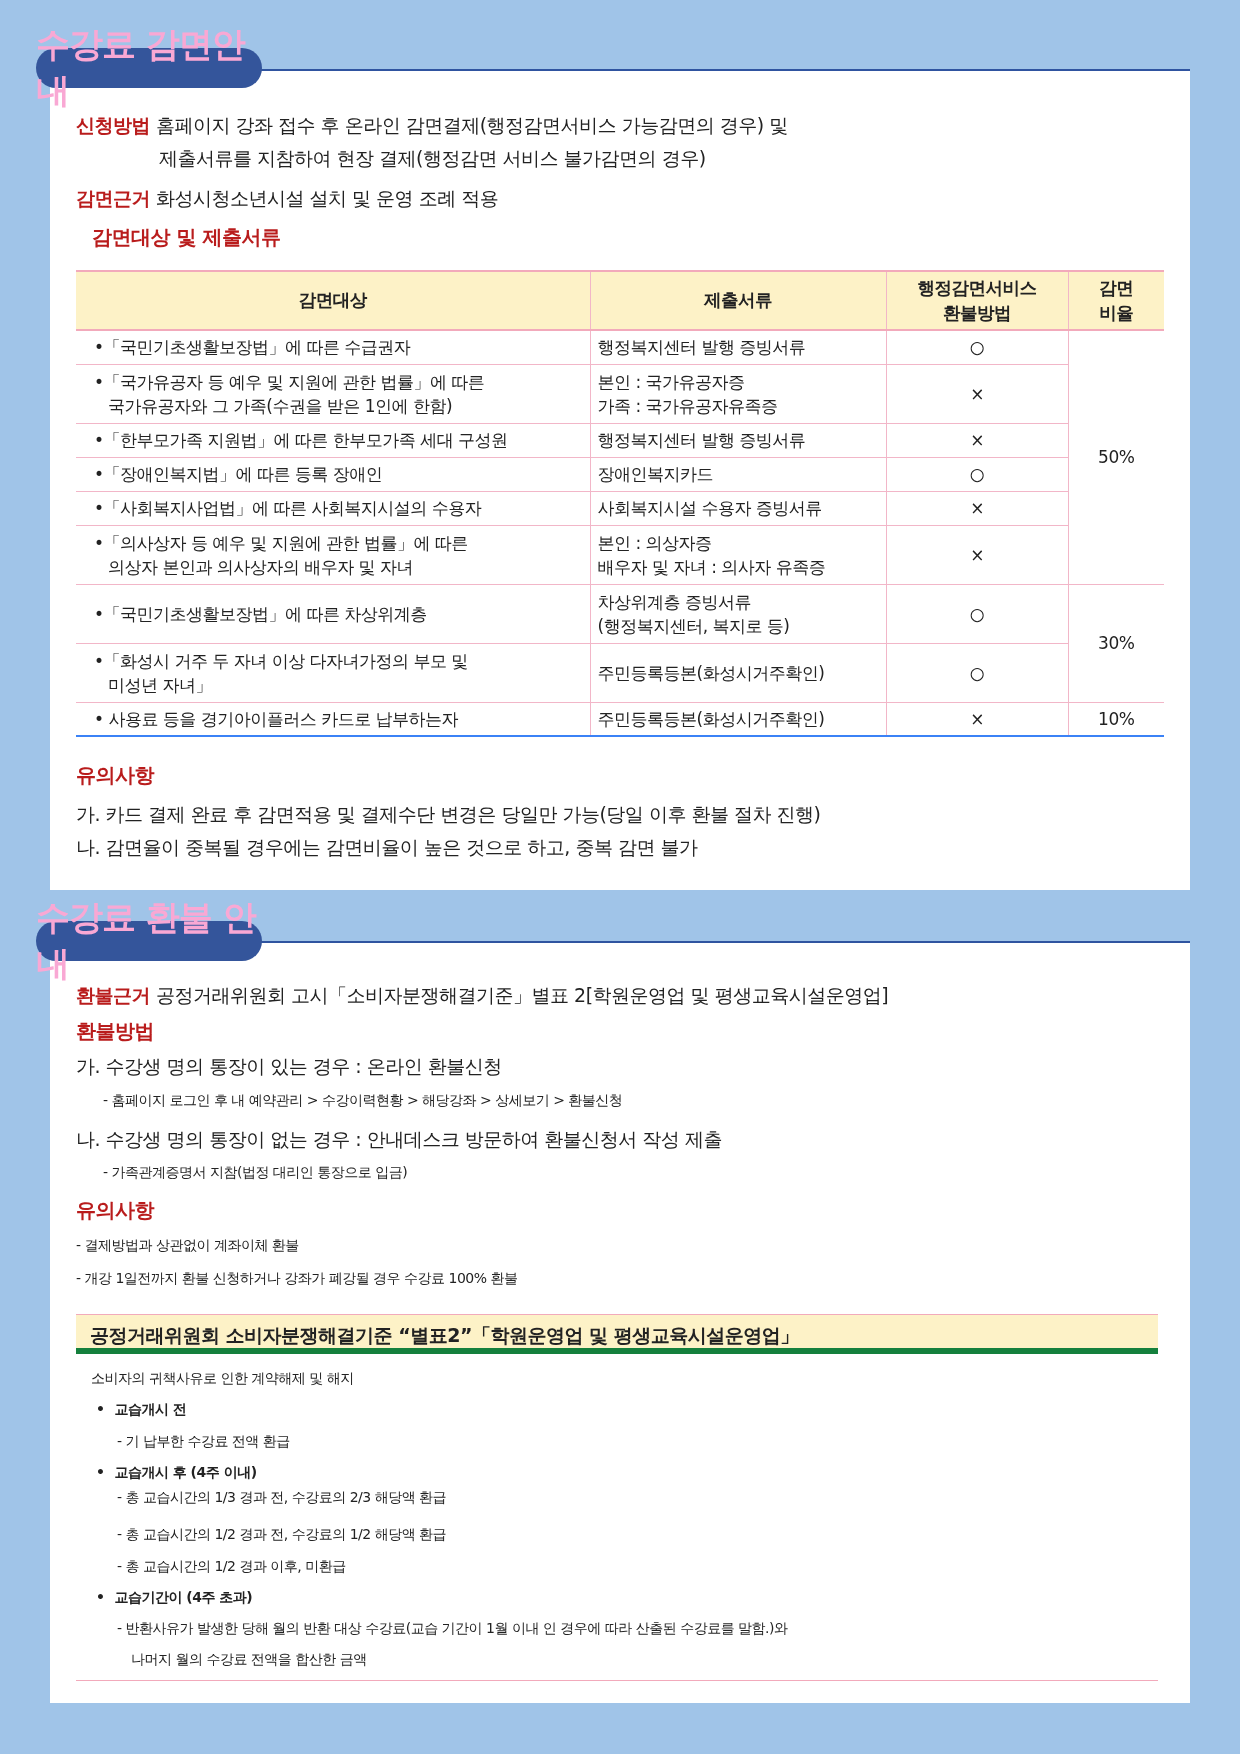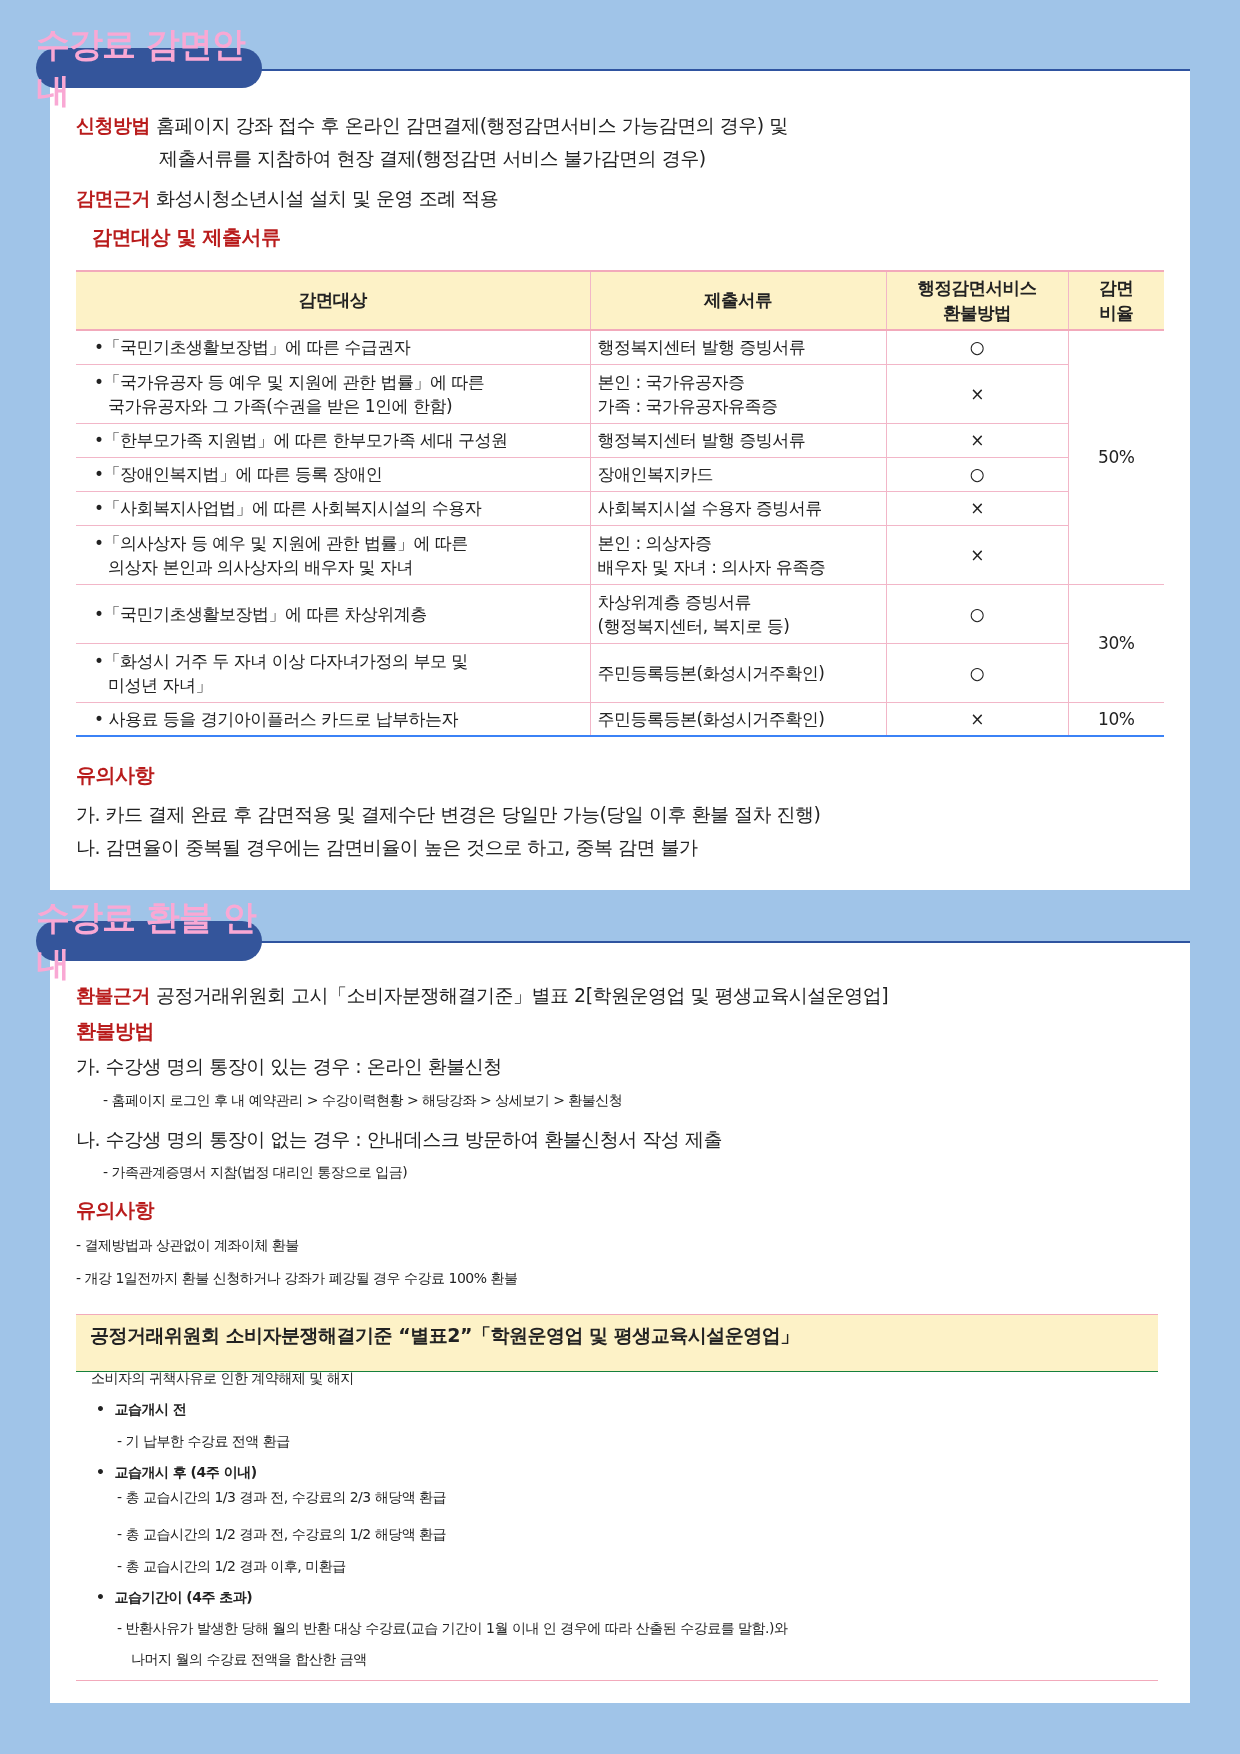--- a/index.html
+++ b/index.html
@@ -49,22 +49,22 @@
     padding: 4px 10px;
   }
   table.fee td.target { padding-left: 18px; }
   table.fee td.doc { padding-left: 7px; }
   table.fee td.avail, table.fee td.rate { text-align: center; }
   table.fee tr.last td { border-bottom: 2px solid #3b82f6; }
   .bullet { display: inline-block; width: 14px; }
   .indent { padding-left: 14px; display: block; }
 
   .box-title {
-    position: absolute; left: 76px; width: 1082px; top: 1314px; height: 58px;
-    background: #fdf2c7; border-top: 1px solid #f2aabb; border-bottom: 1px solid #15803d;
+    position: absolute; left: 76px; width: 1082px; top: 1314px; height: 40px;
+    background: #fdf2c7; border-top: 1px solid #f2aabb; border-bottom: 6px solid #15803d;
     font-size: 19px; font-weight: bold; padding-left: 14px; line-height: 40px;
     letter-spacing: -0.5px;
   }
   .box-bottom {
     position: absolute; left: 76px; width: 1082px; top: 1680px; height: 1px;
     background: #f2aabb;
   }
   .sub { font-size: 14px; }
   .b { font-weight: bold; }
 </style>

